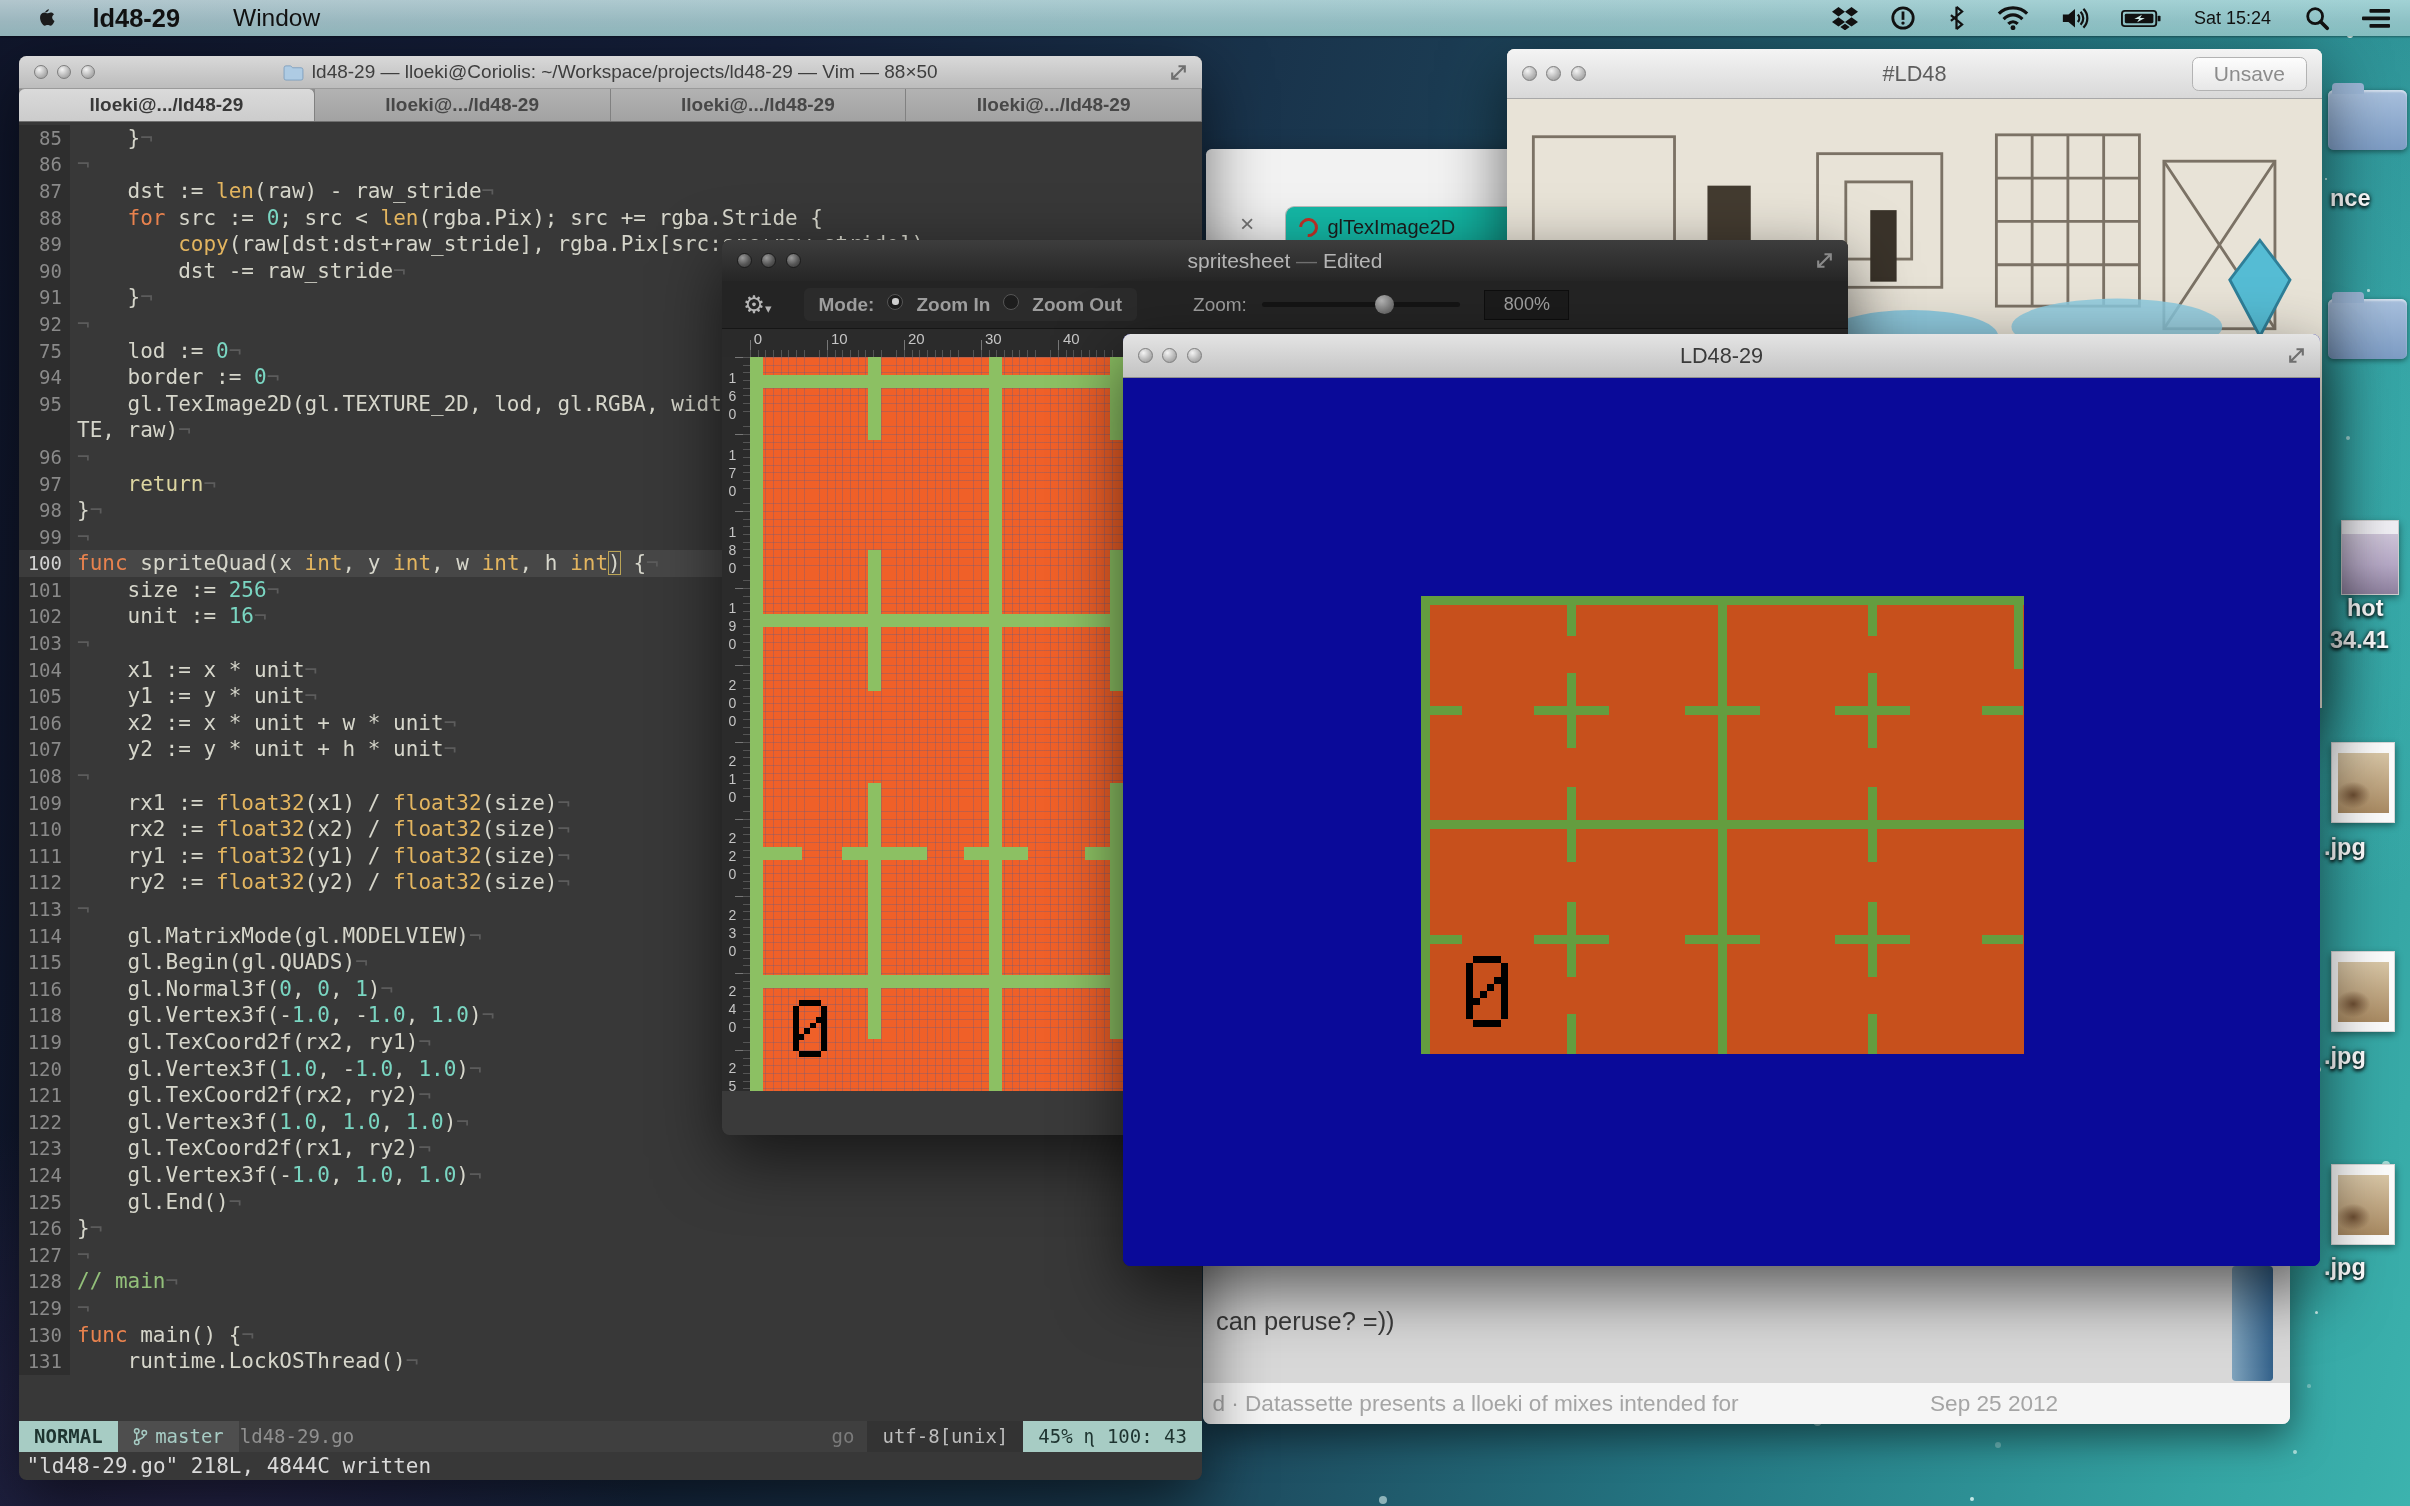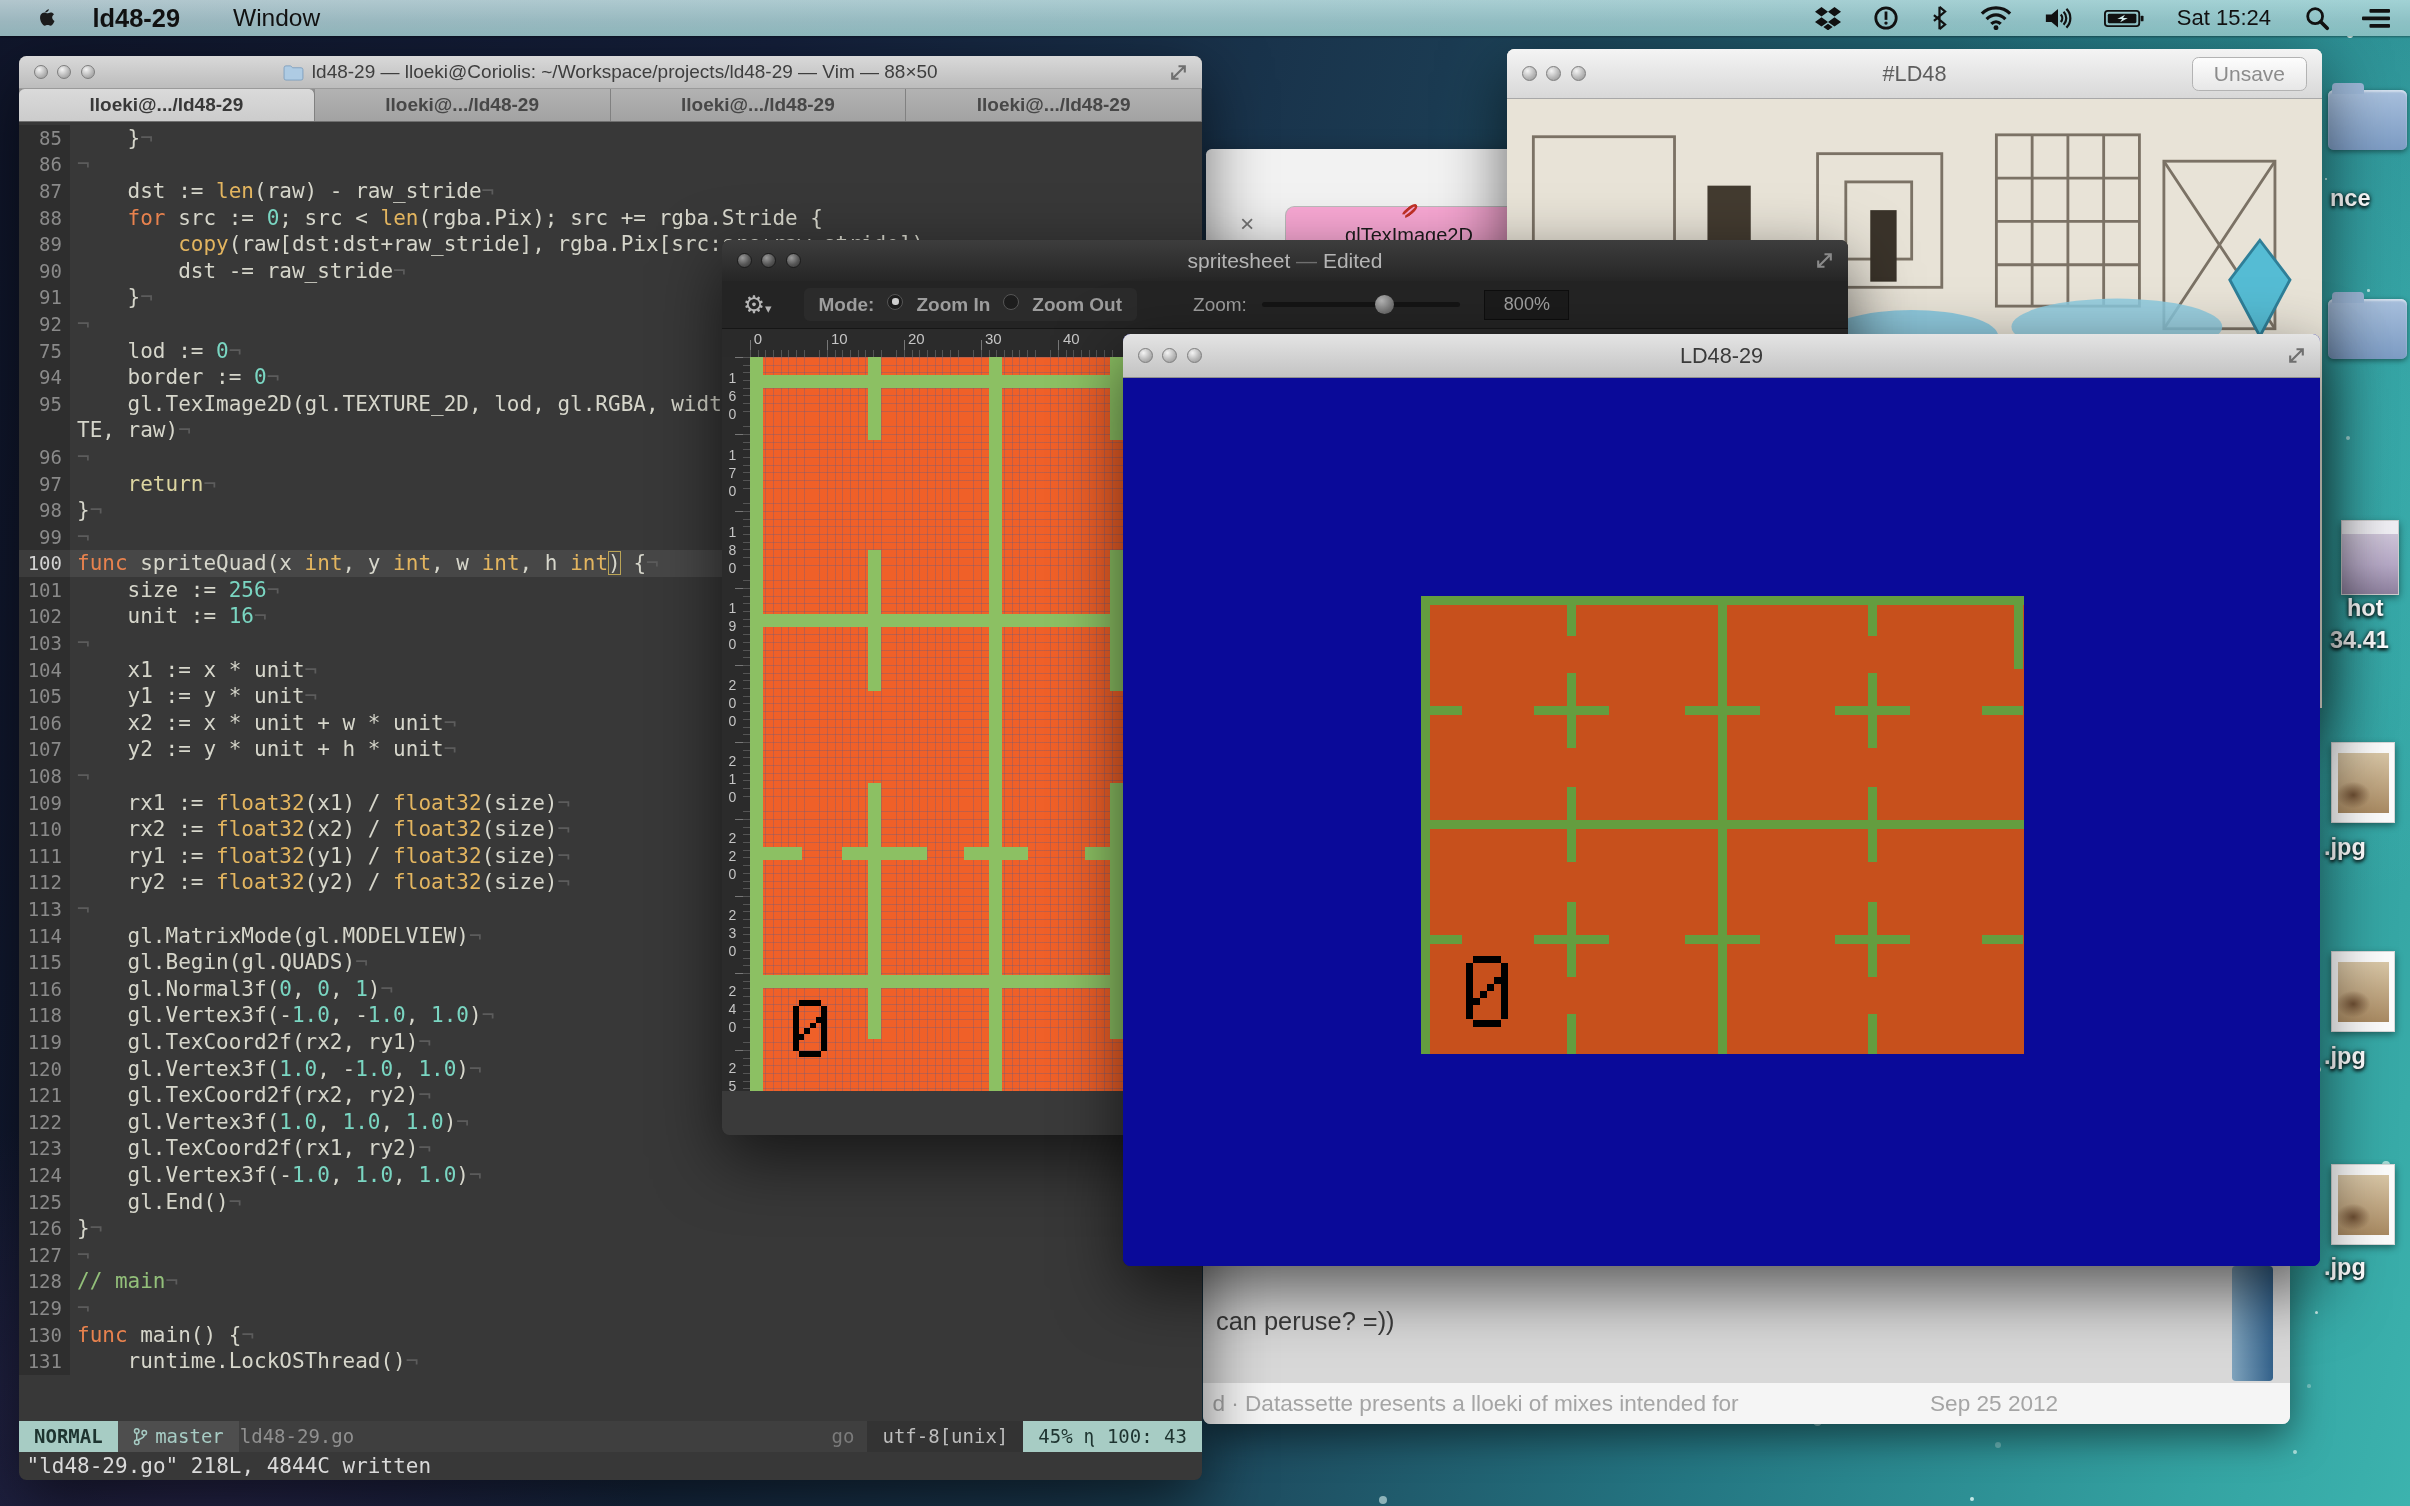--- a/index.html
+++ b/index.html
@@ -15,21 +15,21 @@
   
   .menubar{position:absolute;left:0;top:0;width:2411px;height:36px;z-index:40;
     background:linear-gradient(180deg,#dfe9ec,#c2d6da 60%,#b5d2d4),linear-gradient(90deg,#ccd9de,#b9e6e6);
     background-blend-mode:multiply;display:flex;align-items:center;color:#111;
     box-shadow:0 0.9px 1.9px rgba(0,0,0,0.35);}
   .menubar .apple{margin:0 36px 0 32px;display:flex;align-items:center;}
   .menubar .appname{font-weight:bold;font-size:25.4px;margin-right:53px;}
   .menubar .menuitem{font-size:24.5px;margin-right:45px;}
   .menubar .spacer{flex:1;}
   .mb-ico{margin:0 16px;display:flex;align-items:center;}
-  .menubar .clock{font-size:22px;margin:12px 17px;white-space:nowrap;}
+  .menubar .clock{font-size:18px;margin:12px 17px;white-space:nowrap;}
   
   .win{position:absolute;border-radius:7.5px;box-shadow:0 22.6px 66px rgba(0,0,0,0.6);}
   .titlebar{position:relative;display:flex;align-items:center;border-radius:7.5px 7.5px 0 0;}
   .lights{display:flex;gap:9.4px;margin-left:15px;}
   .light{width:15px;height:15px;border-radius:50%;
     background:radial-gradient(circle at 35% 30%,#f4f4f4,#b9b9b9 55%,#8f8f8f);
     border:0.9px solid #7e7e7e;box-sizing:border-box;}
   .tb-title{position:absolute;left:0;right:0;text-align:center;pointer-events:none;}
   .fsarrows{margin-left:auto;margin-right:13px;}
   
@@ -58,22 +58,22 @@
   .sl-file{color:#909090;padding:0 1px;}
   .sl-fill{flex:1;}
   .sl-ft{color:#7b7b7b;padding:0 13px;}
   .sl-enc{background:#333333;color:#bdbdbd;padding:0 15px;}
   .sl-pos{background:#a7ccc4;color:#1e3430;padding:0 15px;}
   .term-msg{height:28px;line-height:28px;font-size:21px;color:#dadada;padding-left:7.5px;white-space:pre;}
   
   .browserfrag{position:absolute;left:1206px;top:149px;width:326px;height:98px;z-index:3;
      background:#f2f2f2;border-radius:5.6px 5.6px 0 0;box-shadow:0 5.6px 22.6px rgba(0,0,0,0.4);}
   .bf-close{position:absolute;left:34px;bottom:9.4px;font-size:24.5px;color:#777;}
-  .bf-tab{position:absolute;left:79px;bottom:0;width:235px;height:41px;background:#f9a8d4;
-     border:0.9px solid #bbb;border-bottom:none;border-radius:9.4px 9.4px 0 0;display:flex;align-items:center;gap:9.4px;padding-left:13px;box-sizing:border-box;flex-direction:column;}
+  .bf-tab{position:absolute;left:79px;bottom:0;width:235px;height:41px;background:#14b8a6;
+     border:0.9px solid #bbb;border-bottom:none;border-radius:9.4px 9.4px 0 0;display:flex;align-items:center;gap:9.4px;padding-left:13px;box-sizing:border-box;}
   .bf-fav{width:19px;height:19px;border-radius:50%;border:3.8px solid #c23127;border-left-color:transparent;transform:rotate(-40deg);box-sizing:border-box;}
   .bf-label{font-size:20px;color:#1c1c1c;white-space:nowrap;}
   
   .irc{left:1507px;top:49px;width:815px;height:659px;z-index:4;background:#e8e3d7;}
   .irc .titlebar{height:49px;background:linear-gradient(180deg,#f4f4f4,#d8d8d8);border-bottom:0.9px solid #a8a8a8;}
   .irc .tb-title{font-size:21.7px;color:#5d5d5d;}
   .unsave-btn{margin-left:auto;margin-right:15px;height:32px;padding:0 21px;border:0.9px solid #b3b3b3;border-radius:6.6px;
      background:linear-gradient(180deg,#fdfdfd,#e7e7e7);color:#8c8c8c;font-size:21px;display:flex;align-items:center;z-index:2;}
   .irc-content{position:absolute;top:50px;left:0;right:0;bottom:0;overflow:hidden;}
   

